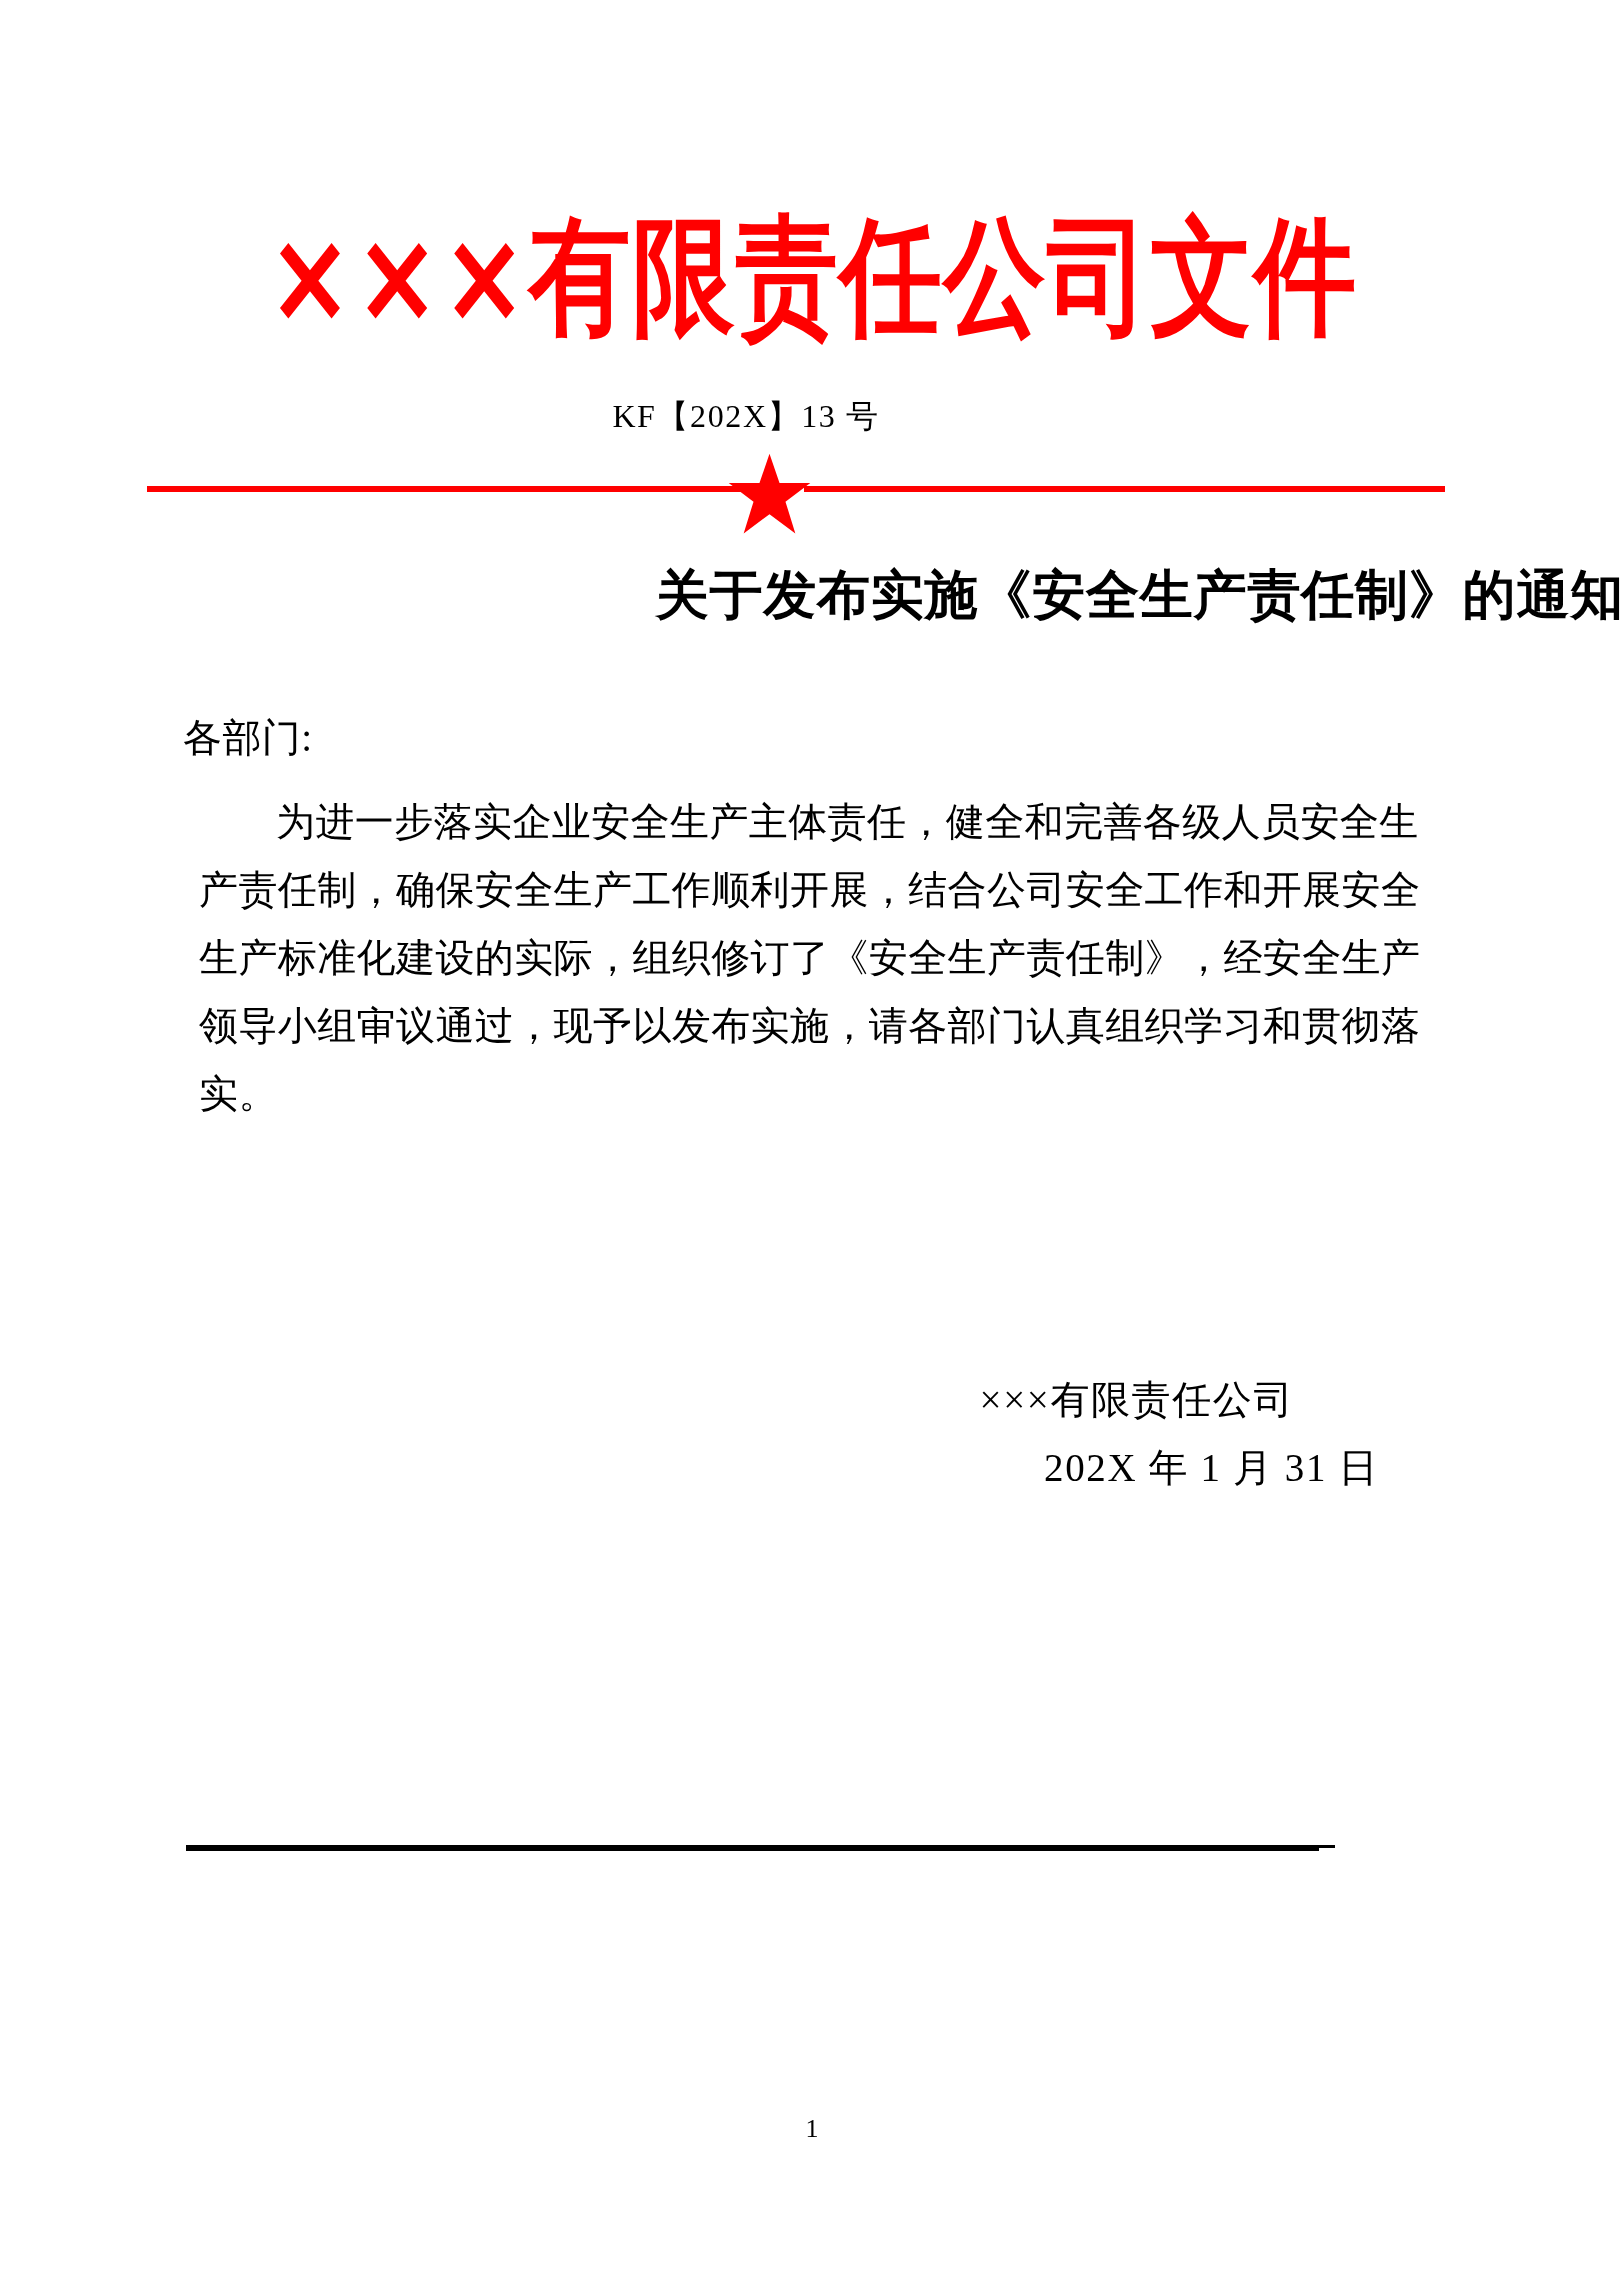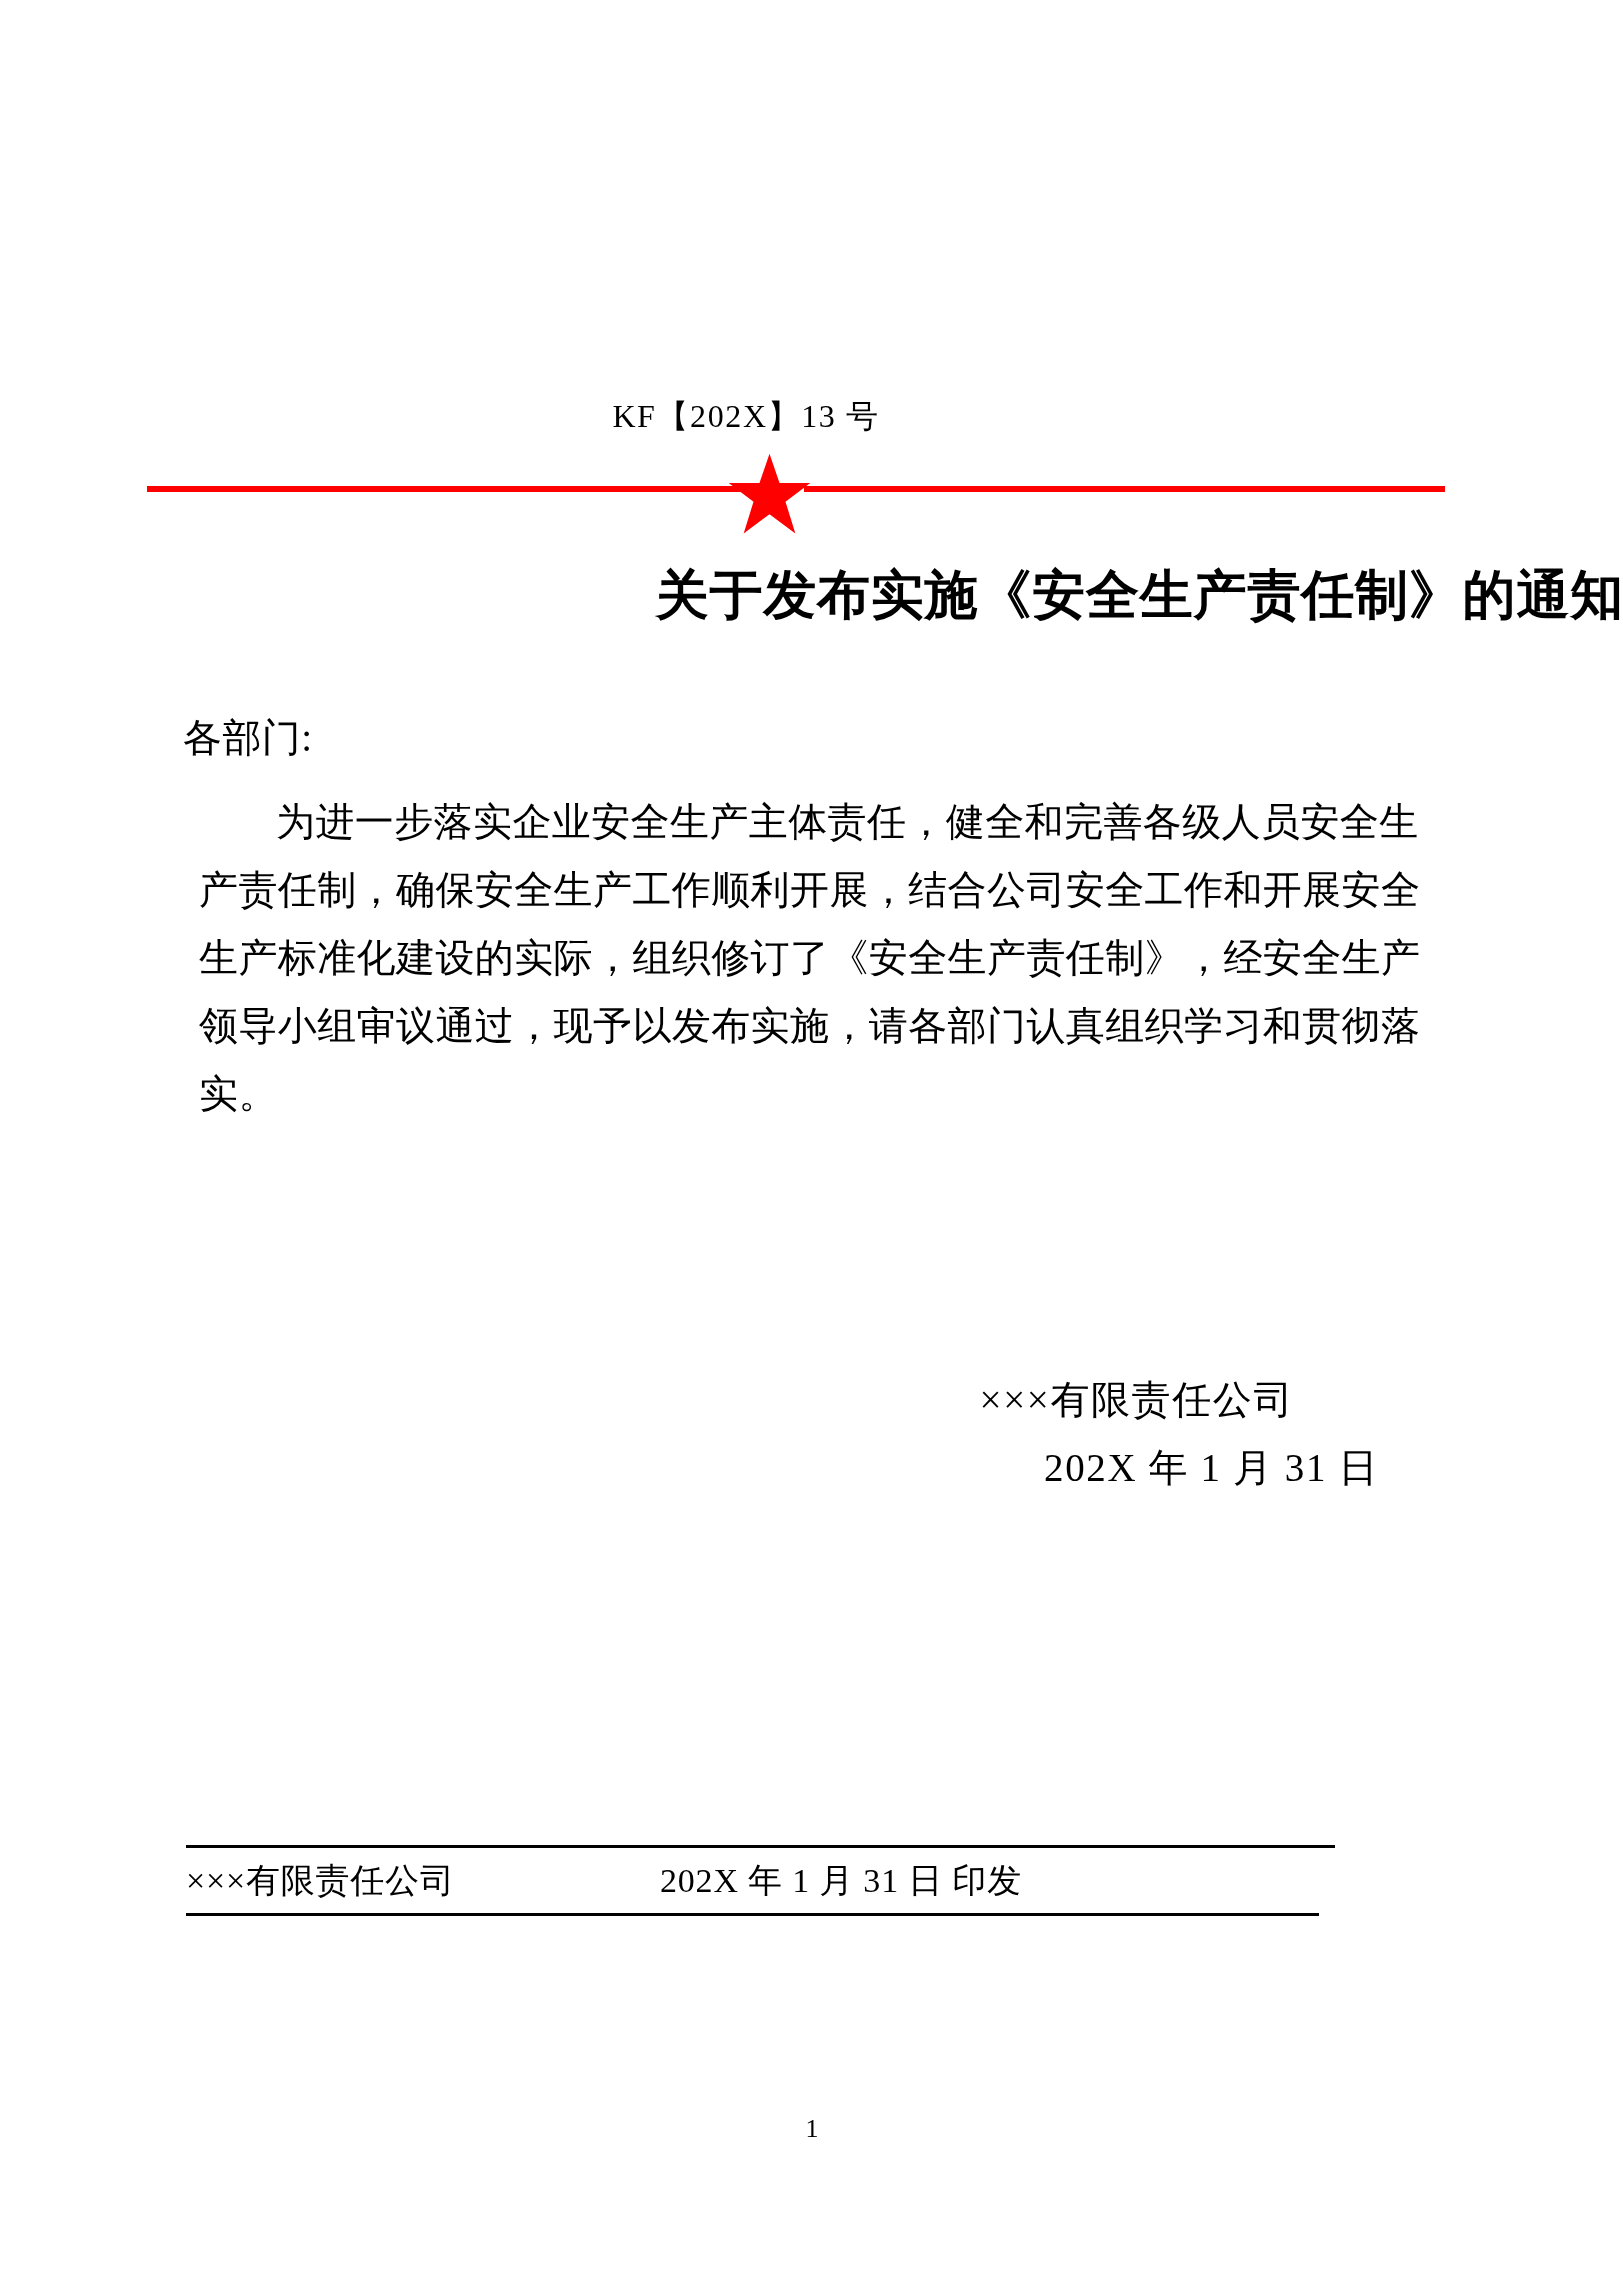--- a/index.html
+++ b/index.html
@@ -175,20 +175,23 @@
     text-align: center;
     font-size: 26px;
     line-height: 34px;
   }
 </style>
 </head>
 <body>
 
 <div class="page">
 
+  <div class="letterhead">
+    <div class="letterhead-title">×××有限责任公司文件</div>
+  </div>
 
   <div class="doc-number">KF【202X】13 号</div>
 
   <div class="red-rule">
     <div class="seg seg-left"></div>
     <div class="star">
       <svg width="85" height="85" viewBox="0 0 100 100" aria-hidden="true">
         <polygon points="50,2 61.8,36.6 98,36.6 68.8,58.4 80.4,96 50,73.2 19.6,96 31.2,58.4 2,36.6 38.2,36.6" fill="#FF0000"></polygon>
       </svg>
     </div>
@@ -202,22 +205,19 @@
     <p class="para">为进一步落实企业安全生产主体责任，健全和完善各级人员安全生产责任制，确保安全生产工作顺利开展，结合公司安全工作和开展安全生产标准化建设的实际，组织修订了《安全生产责任制》，经安全生产领导小组审议通过，现予以发布实施，请各部门认真组织学习和贯彻落实。</p>
   </div>
 
   <div class="signature">
     <div class="sign-org">×××有限责任公司</div>
     <div class="sign-date">202X 年 1 月 31 日</div>
   </div>
 
   <div class="footer">
     <div class="footer-rule"></div>
-    <div class="footer-row issuer">
-      <span class="issuer-org">×××有限责任公司</span><span class="issuer-date">202X 年 1 月 31 日   印发</span>
-    </div>
     <div class="footer-rule second"></div>
   </div>
 
   <div class="page-number">1</div>
 
 </div>
 
 
 </body></html>

